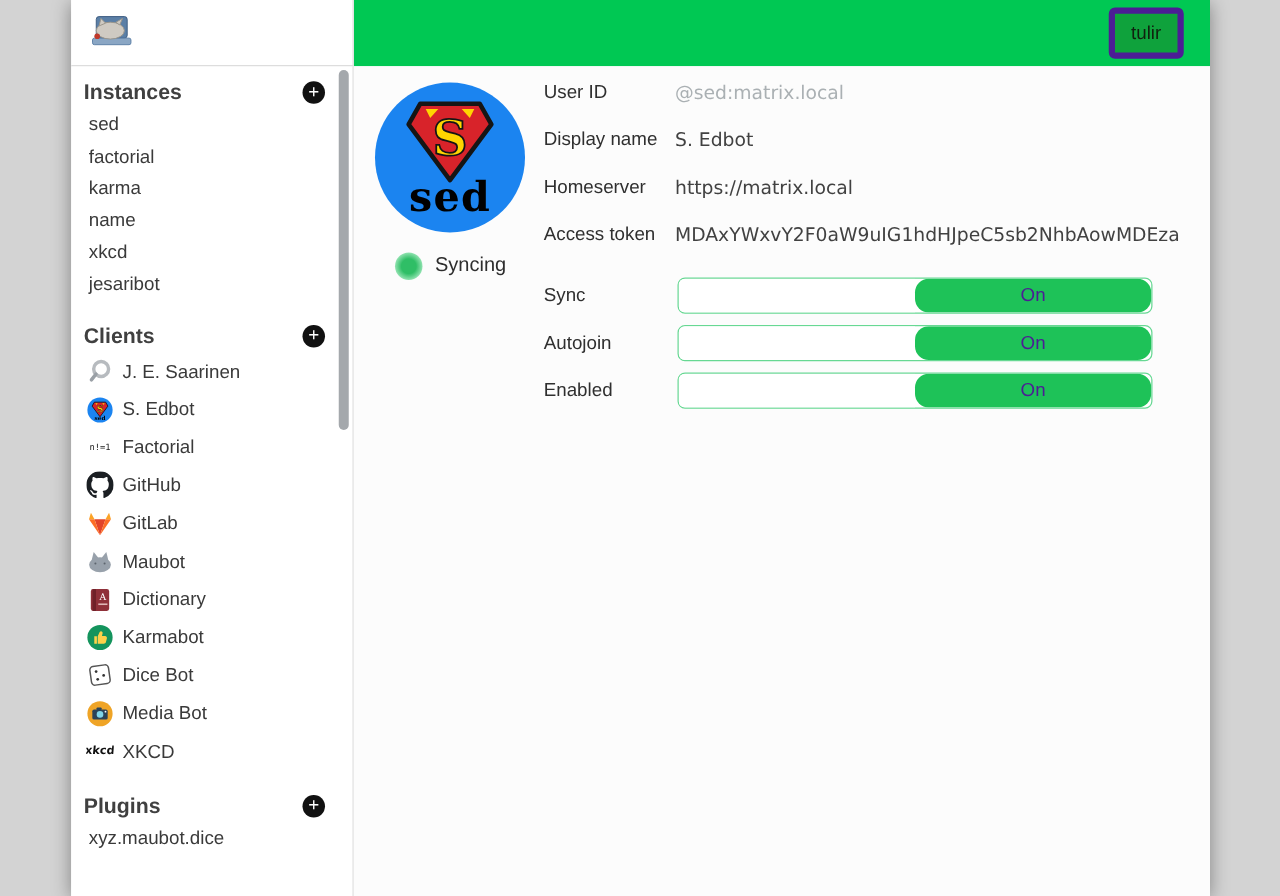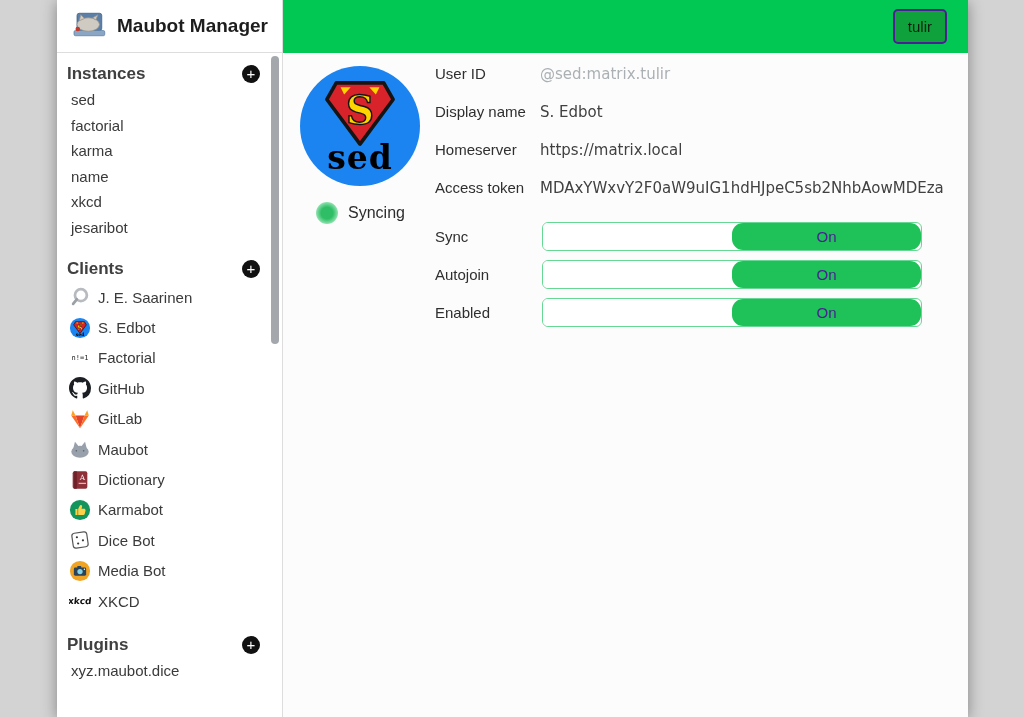--- a/index.html
+++ b/index.html
@@ -20,21 +20,21 @@
   }
   .brand-logo { width:36px; height:32px; display:flex; align-items:center; }
   .brand-title { font-size:19px; font-weight:bold; color:#1d1d1d; white-space:nowrap; }
 
   
   .topbar {
     grid-column:2; grid-row:1; background:var(--accent);
     display:flex; align-items:center; justify-content:flex-end; padding-right:21px;
   }
   .user-btn {
-    background:var(--accent_dark); border:2px solid #4c1d95; border-radius:5px;
+    background:var(--accent_dark); border:5px solid #4c1d95; border-radius:5px;
     color:#10210f; font-size:15px; padding:7px 13px; cursor:pointer;
     font-family:"Liberation Sans", sans-serif;
   }
 
   
   .sidebar {
     grid-column:1; grid-row:2; position:relative; background:#fff;
     border-right:1px solid #ddd; overflow:hidden; padding:8px 22px 0 10px;
   }
   .section { margin-top:0; }
@@ -108,21 +108,20 @@
     <span class="brand-logo">
         <svg viewBox="0 0 48 40" width="36" height="32">
           <rect x="8" y="3" width="33" height="23" rx="3" fill="#5b7fa6" stroke="#3c5b80"></rect>
           <rect x="4" y="26" width="41" height="7" rx="2" fill="#8aa6c4" stroke="#5b7fa6"></rect>
           <ellipse cx="23" cy="18" rx="15" ry="9" fill="#cfcac2" stroke="#9a948a"></ellipse>
           <polygon points="11,13 13,5 18,10" fill="#cfcac2" stroke="#9a948a"></polygon>
           <polygon points="33,12 36,5 29,9" fill="#cfcac2" stroke="#9a948a"></polygon>
           <circle cx="9" cy="24" r="3" fill="#c0392b"></circle>
         </svg>
       </span>
-    <span class="brand-title">Maubot Manager</span>
   </div>
 
   <div class="topbar">
     <button class="user-btn">tulir</button>
   </div>
 
   <div class="sidebar">
 
     <div class="section">
       <div class="section-head">
@@ -279,21 +278,21 @@
     </div>
 
     <div class="status">
       <span class="status-dot"></span>
       <span class="status-label">Syncing</span>
     </div>
 
     <div class="fields">
       <div class="frow muted">
           <span class="flabel">User ID</span>
-          <span class="fvalue">@sed:matrix.tulir</span>
+          <span class="fvalue">@sed:matrix.local</span>
         </div>
         <div class="frow">
           <span class="flabel">Display name</span>
           <span class="fvalue">S. Edbot</span>
         </div>
         <div class="frow">
           <span class="flabel">Homeserver</span>
           <span class="fvalue">https://matrix.local</span>
         </div>
         <div class="frow">

